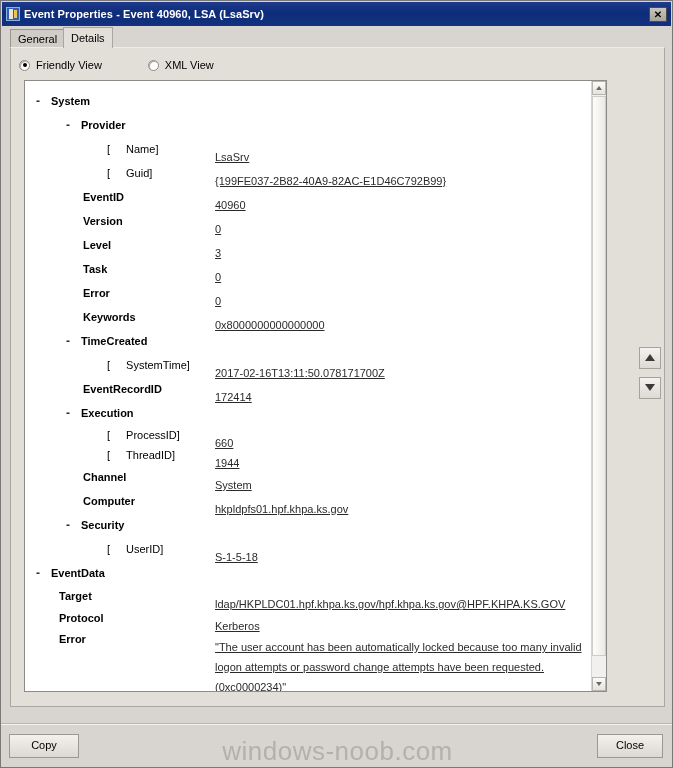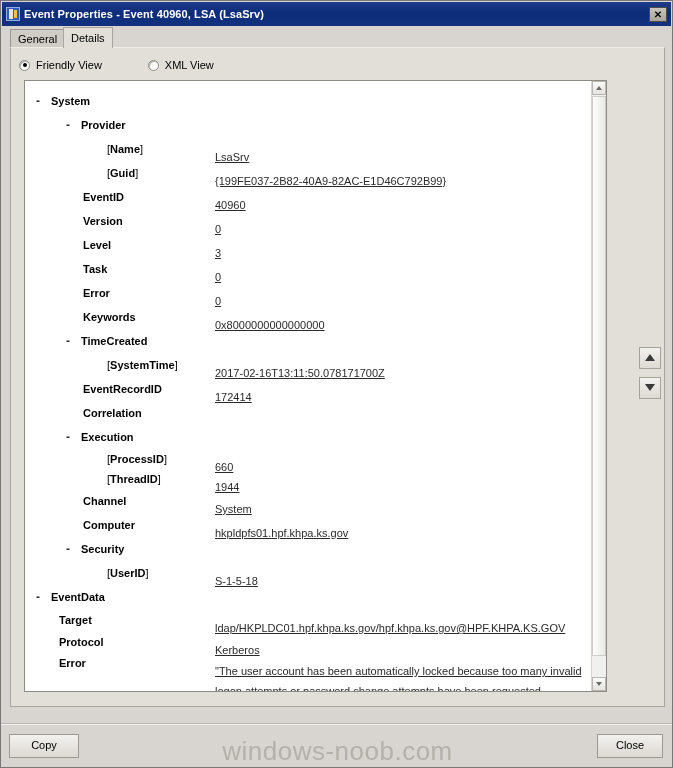--- a/index.html
+++ b/index.html
@@ -217,21 +217,21 @@
     font-weight: bold;
     font-size: 11px;
     color: #000;
   }
   .attr-name {
     position: absolute;
     top: 0;
     font-size: 11px;
     color: #000;
   }
-  .attr-name b { font-weight: bold; }
+  .attr-name b { font-weight: normal; margin-left: 16px; }
   .value {
     position: absolute;
     left: 190px;
     top: 8px;
     font-size: 11px;
     color: #2a2a2a;
     text-decoration: underline;
   }
   .value.wrap {
     white-space: normal;
@@ -438,24 +438,20 @@
         <div class="row">
           <span class="attr-name lvl2-attr">[<b><span>SystemTime</span></b>]</span>
           <span class="value">2017-02-16T13:11:50.078171700Z</span>
         </div>
 
         <div class="row">
           <span class="node-name lvl1-field">EventRecordID</span>
           <span class="value">172414</span>
         </div>
 
-        <div class="row">
-          <span class="node-name lvl1-field">Correlation</span>
-          <span class="value"></span>
-        </div>
 
         <div class="row">
           <span class="minus lvl1-marker">-</span>
           <span class="node-name lvl1-name">Execution</span>
         </div>
 
         <div class="row" style="height:20px;line-height:20px;">
           <span class="attr-name lvl2-attr" style="line-height:20px;">[<b><span>ProcessID</span></b>]</span>
           <span class="value" style="line-height:20px;">660</span>
         </div>

